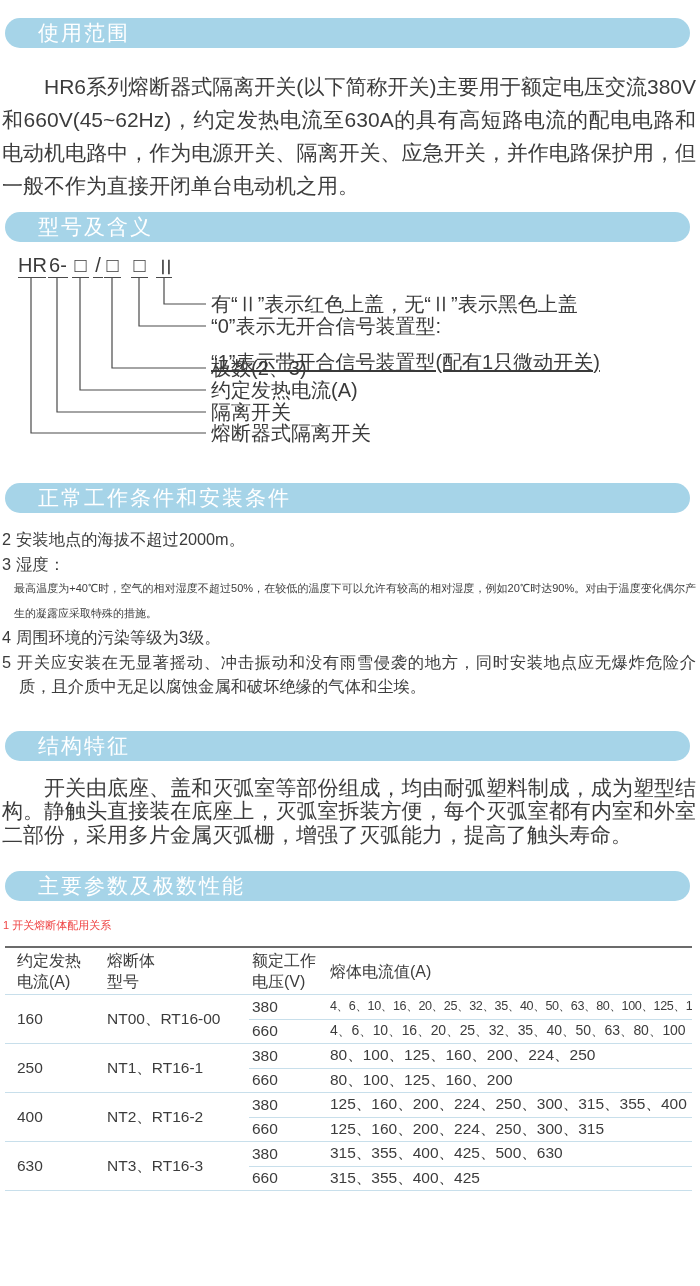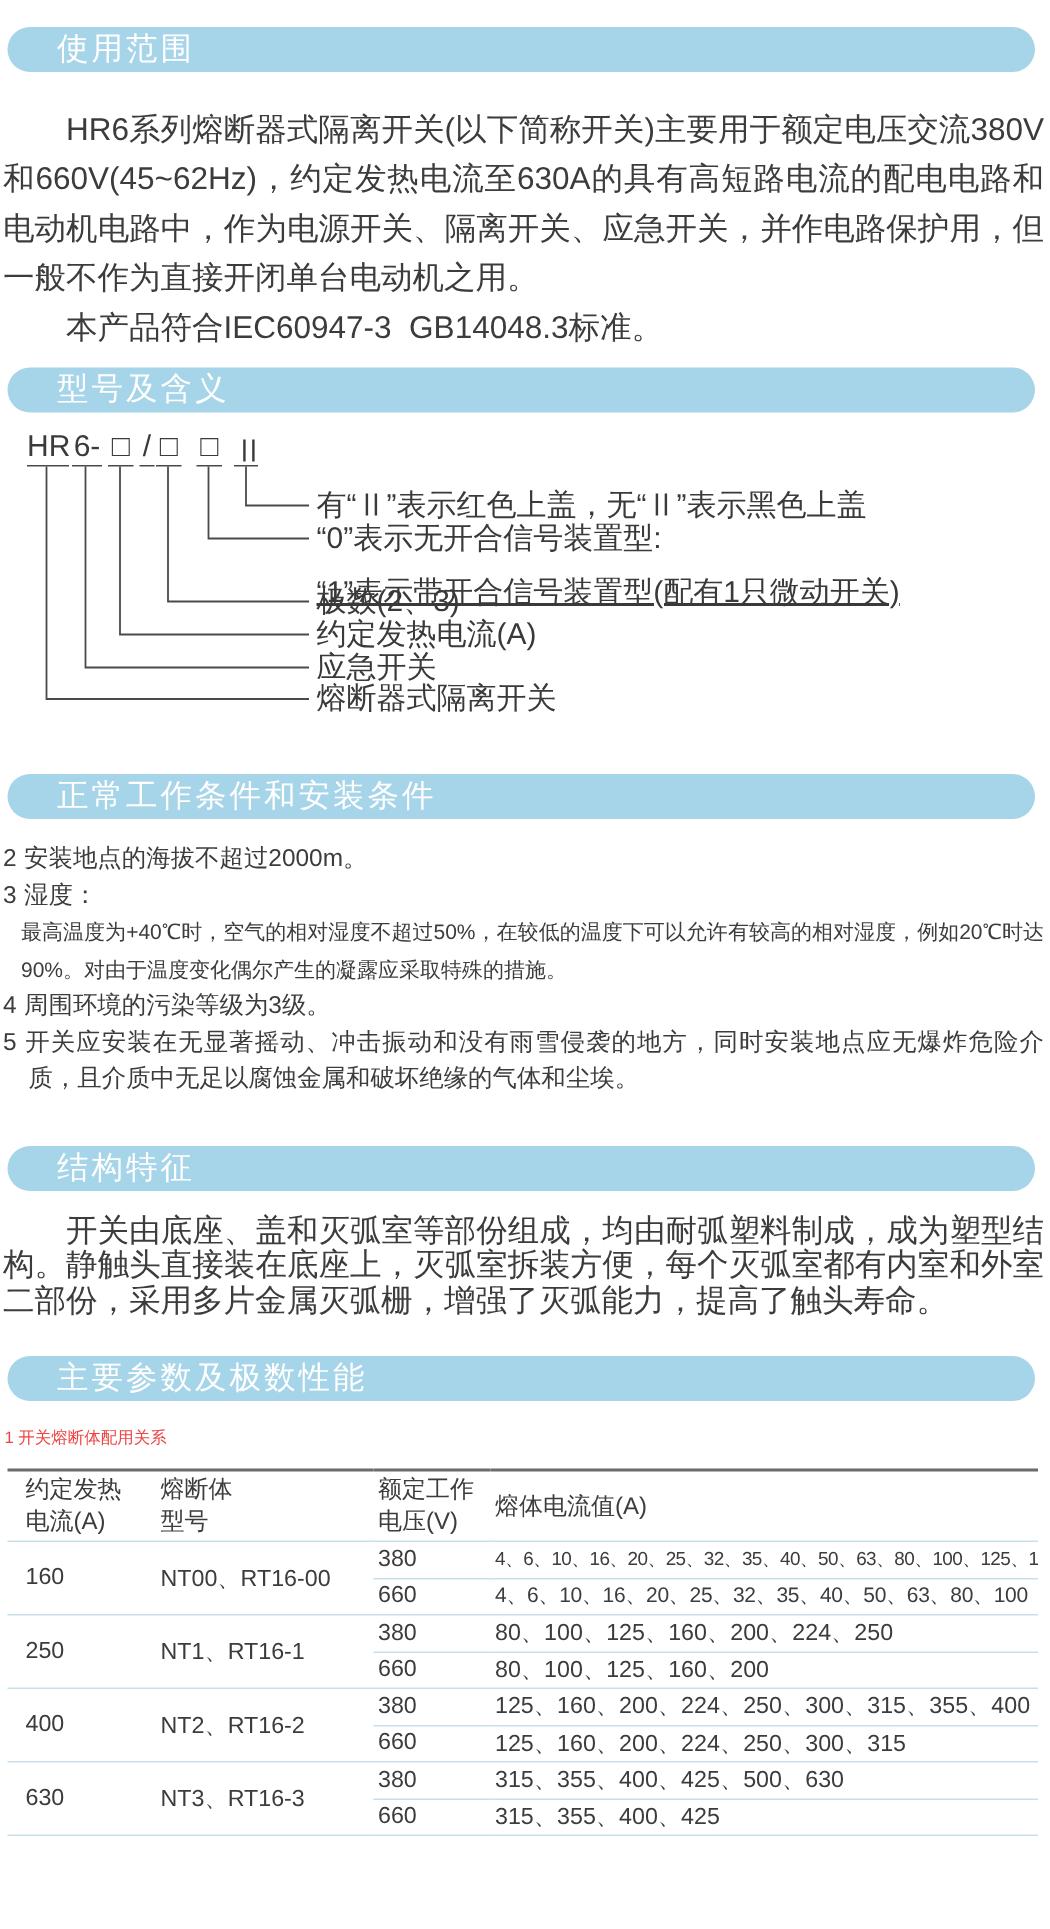--- a/index.html
+++ b/index.html
@@ -43,21 +43,21 @@
   .seg-b2{left:104px;width:17px;}
   .seg-b3{left:131px;width:17px;}
   .seg-ii{left:156px;width:16px;}
   .diagram svg{position:absolute;left:0;top:0;}
   .dlabel{position:absolute;left:211px;font-size:20px;color:#3a3a3a;white-space:nowrap;line-height:20px;}
 
   
   .cond{margin-top:14px;padding:0 4px 0 2px;}
   .cond-item{font-size:16.3px;line-height:24.5px;padding-left:17px;text-indent:-17px;text-align:justify;}
   .cond-no{margin-right:5px;}
-  .cond-sub{font-size:14px;line-height:24.5px;padding-left:12px;text-align:justify;text-indent:0;}
+  .cond-sub{font-size:11px;line-height:24.5px;padding-left:12px;text-align:justify;text-indent:0;}
 
   
   .subtitle{font-size:11px;color:#ef4444;margin:17px 0 0 3px;}
   table.fuse{
     border-collapse:collapse;width:687px;margin:13px 8px 0 5px;
     border-top:2px solid #6b6b6b;table-layout:fixed;
   }
   table.fuse th,table.fuse td{
     border-bottom:1px solid #c8dfeb;
     font-weight:normal;text-align:left;color:#3c3c3c;
@@ -75,21 +75,20 @@
 </style>
 </head>
 <body>
 
 <div class="page">
 
   <div class="bar" style="margin-top:18px;">
     <span>使用范围</span>
   </div>
   <p class="body lh33 indent m-t22">HR6系列熔断器式隔离开关(以下简称开关)主要用于额定电压交流380V和660V(45~62Hz)，约定发热电流至630A的具有高短路电流的配电电路和电动机电路中，作为电源开关、隔离开关、应急开关，并作电路保护用，但一般不作为直接开闭单台电动机之用。</p>
-  <p class="body lh33 indent prewrap" style="margin-top:0;">本产品符合IEC60947-3  GB14048.3标准。</p>
 
   <div class="bar m-t10">
     <span>型号及含义</span>
   </div>
 
   <div class="diagram">
     <div class="formula">
       <span class="seg seg-hr">HR</span>
       <span class="seg seg-6">6-</span>
       <span class="seg seg-b1">□</span>
@@ -106,21 +105,21 @@
         <path d="M80 24 V136 H206"></path>
         <path d="M57 24 V158 H206"></path>
         <path d="M31 24 V179 H206"></path>
       </g>
     </svg>
     <div class="dlabel" style="top:40px;">有“Ⅱ”表示红色上盖，无“Ⅱ”表示黑色上盖</div>
     <div class="dlabel" style="top:62px;">“0”表示无开合信号装置型:</div>
     <div class="dlabel" style="top:98px;text-decoration:underline;">“1”表示带开合信号装置型(配有1只微动开关)</div>
     <div class="dlabel" style="top:104px;">极数(2、3)</div>
     <div class="dlabel" style="top:126px;">约定发热电流(A)</div>
-    <div class="dlabel" style="top:148px;">应急开关</div>
+    <div class="dlabel" style="top:148px;">隔离开关</div>
     <div class="dlabel" style="top:169px;">熔断器式隔离开关</div>
   </div>
 
   <div class="bar m-t17">
     <span>正常工作条件和安装条件</span>
   </div>
   <div class="cond">
     <div class="cond-item">
       <span class="cond-no">2</span><span>安装地点的海拔不超过2000m。</span>
     </div>

